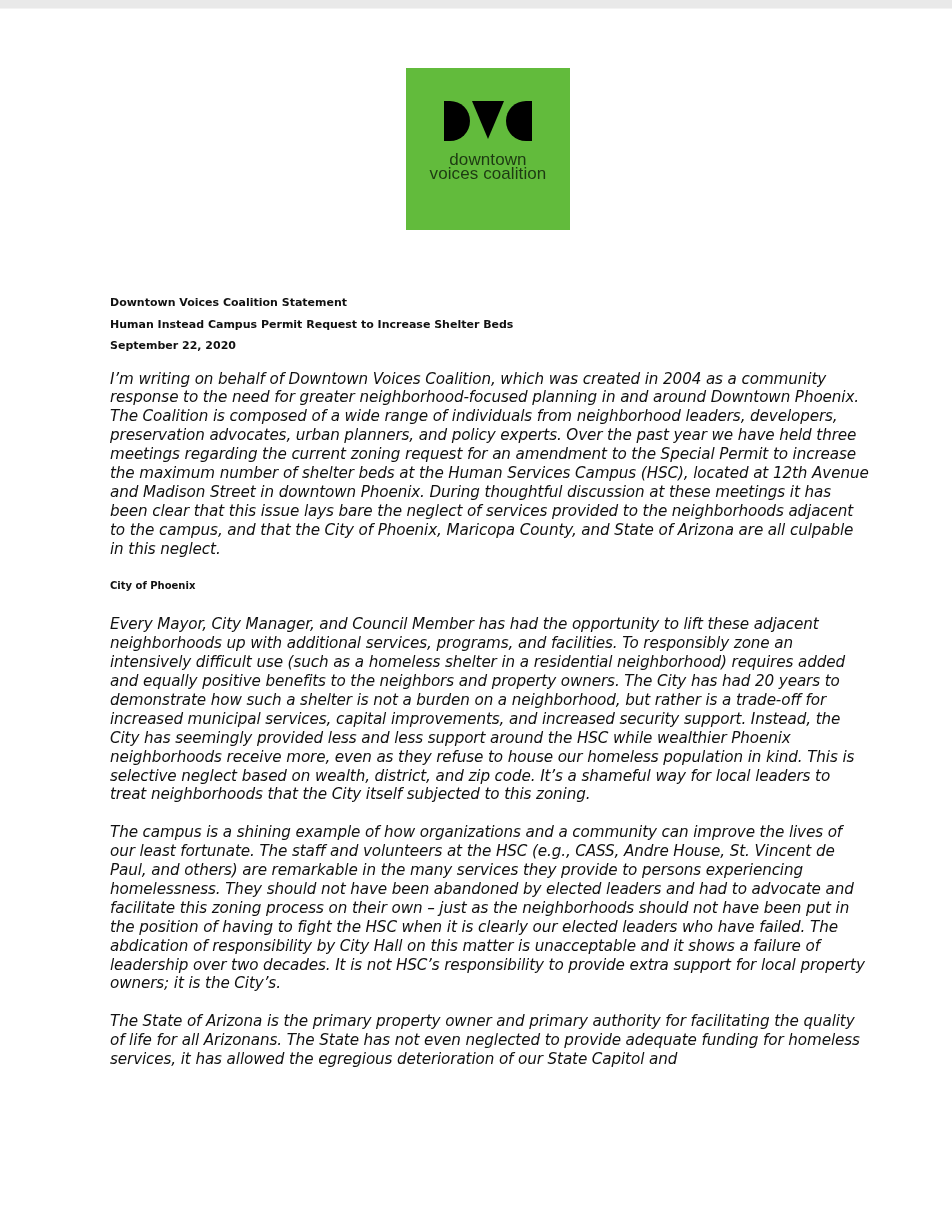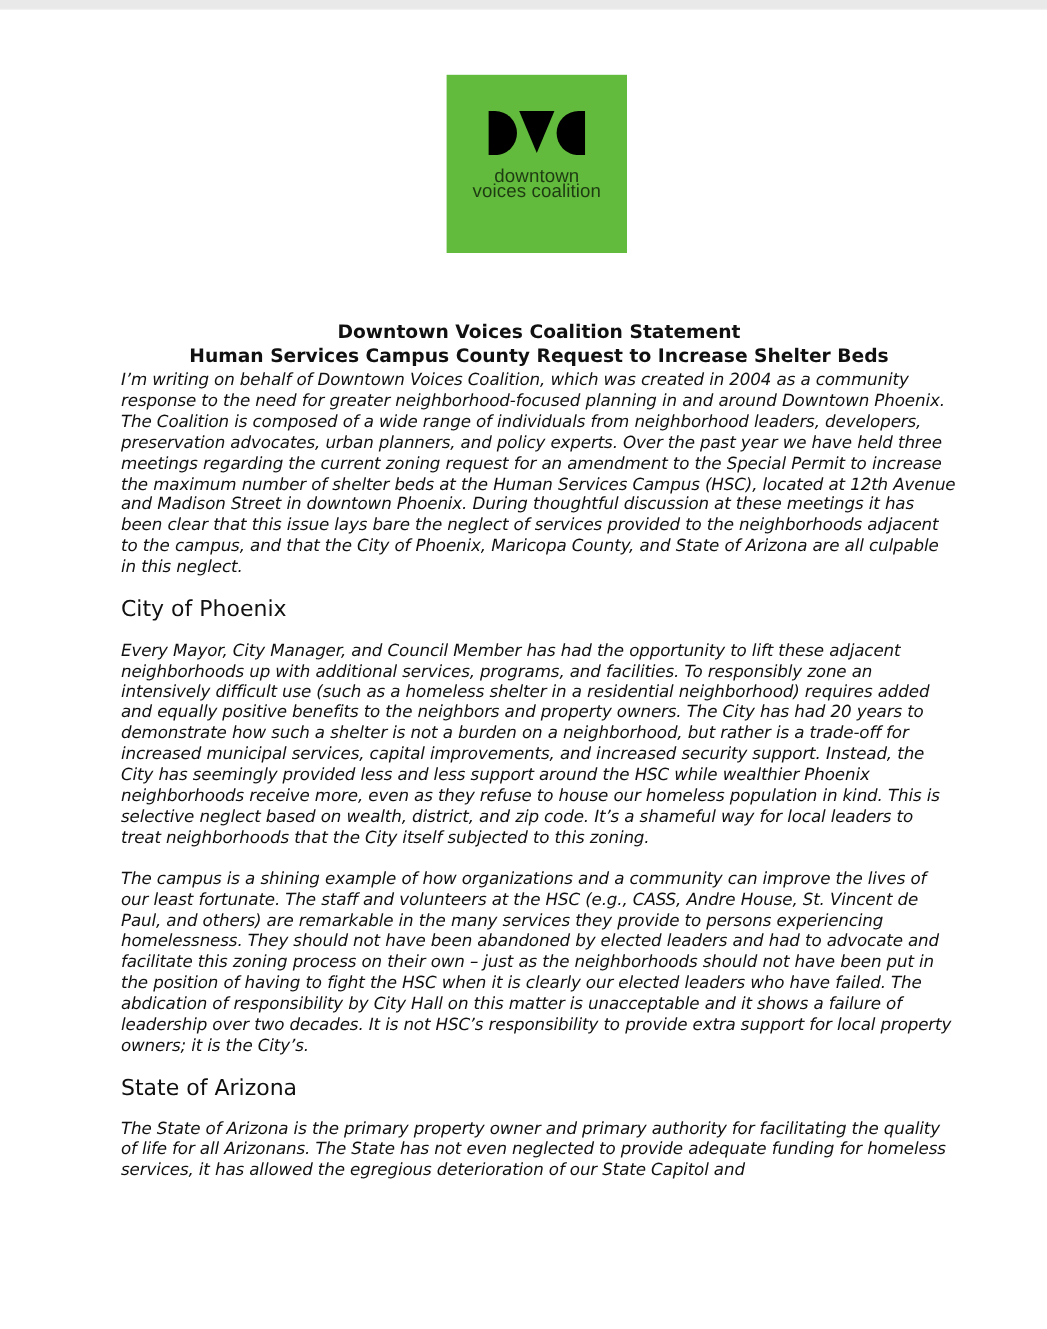--- a/index.html
+++ b/index.html
@@ -53,36 +53,35 @@
     .logo-text.line2 { top: 96px; }
 
     .content {
       position: absolute;
       left: 110px;
       top: 292px;
       width: 760px;
     }
     .title-block {
       font-weight: bold;
-      font-size: 17px;
+      font-size: 11px;
       line-height: 21.5px;
-      margin: 0 0 1px 0;
-      text-align: center;
+      margin: 0 0 13px 0;
     }
     .title-block div { white-space: nowrap; }
     p.body {
       font-size: 15.2px;
       line-height: 18.9px;
       margin: 0 0 18.9px 0;
       letter-spacing: -0.12px;
       font-style: italic;
     }
     h2.section {
-      font-size: 20px;
-      font-weight: normal;
+      font-size: 10px;
+      font-weight: bold;
       line-height: 18.9px;
       margin: 0 0 18.9px 0;
     }
   </style>
 </head>
 <body>
 
 <div class="top-bar"></div>
 
 <div class="logo">
@@ -94,24 +93,24 @@
 
     <path d="M88 0 L82 0 A20 20 0 0 0 82 40 L88 40 Z" fill="#000"></path>
   </svg>
   <div class="logo-text line1">downtown</div>
   <div class="logo-text line2">voices coalition</div>
 </div>
 
 <div class="content">
   <div class="title-block">
     <div>Downtown Voices Coalition Statement</div>
-    <div>Human Services Campus County Request to Increase Shelter Beds</div>
+    <div>Human Instead Campus Permit Request to Increase Shelter Beds</div>
+    <div>September 22, 2020</div>
   </div>
 
   <p class="body">I’m writing on behalf of Downtown Voices Coalition, which was created in 2004 as a community response to the need for greater neighborhood-focused planning in and around Downtown Phoenix. The Coalition is composed of a wide range of individuals from neighborhood leaders, developers, preservation advocates, urban planners, and policy experts. Over the past year we have held three meetings regarding the current zoning request for an amendment to the Special Permit to increase the maximum number of shelter beds at the Human Services Campus (HSC), located at 12th Avenue and Madison Street in downtown Phoenix. During thoughtful discussion at these meetings it has been clear that this issue lays bare the neglect of services provided to the neighborhoods adjacent to the campus, and that the City of Phoenix, Maricopa County, and State of Arizona are all culpable in this neglect.</p>
 
   <h2 class="section">City of Phoenix</h2>
   <p class="body">Every Mayor, City Manager, and Council Member has had the opportunity to lift these adjacent neighborhoods up with additional services, programs, and facilities. To responsibly zone an intensively difficult use (such as a homeless shelter in a residential neighborhood) requires added and equally positive benefits to the neighbors and property owners. The City has had 20 years to demonstrate how such a shelter is not a burden on a neighborhood, but rather is a trade-off for increased municipal services, capital improvements, and increased security support. Instead, the City has seemingly provided less and less support around the HSC while wealthier Phoenix neighborhoods receive more, even as they refuse to house our homeless population in kind. This is selective neglect based on wealth, district, and zip code. It’s a shameful way for local leaders to treat neighborhoods that the City itself subjected to this zoning.</p>
   <p class="body">The campus is a shining example of how organizations and a community can improve the lives of our least fortunate. The staff and volunteers at the HSC (e.g., CASS, Andre House, St. Vincent de Paul, and others) are remarkable in the many services they provide to persons experiencing homelessness. They should not have been abandoned by elected leaders and had to advocate and facilitate this zoning process on their own – just as the neighborhoods should not have been put in the position of having to fight the HSC when it is clearly our elected leaders who have failed. The abdication of responsibility by City Hall on this matter is unacceptable and it shows a failure of leadership over two decades. It is not HSC’s responsibility to provide extra support for local property owners; it is the City’s.</p>
 
-  <h2 class="section">State of Arizona</h2>
   <p class="body">The State of Arizona is the primary property owner and primary authority for facilitating the quality of life for all Arizonans. The State has not even neglected to provide adequate funding for homeless services, it has allowed the egregious deterioration of our State Capitol and</p>
 </div>
 
 </body></html>

